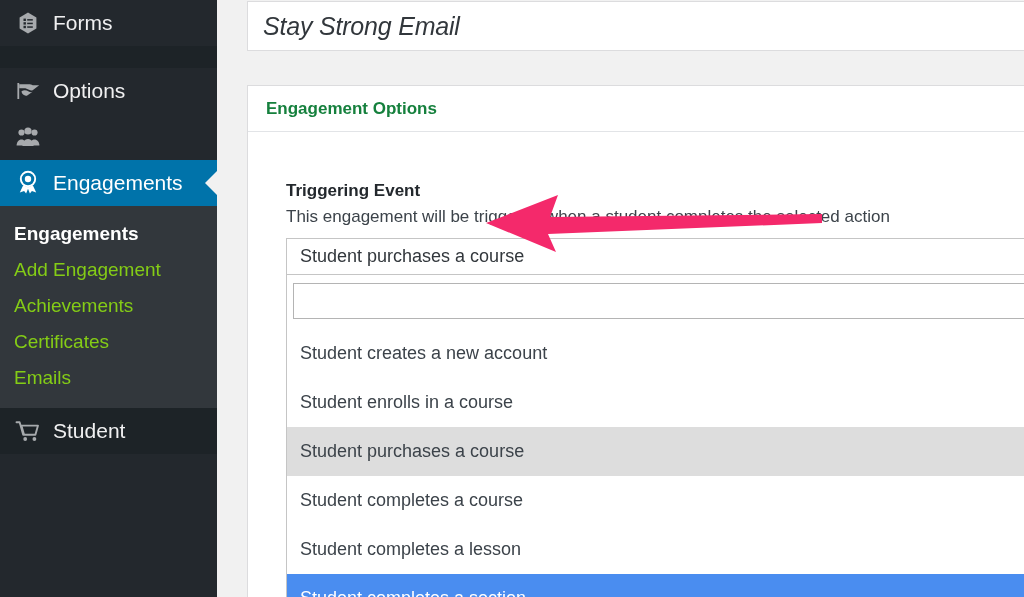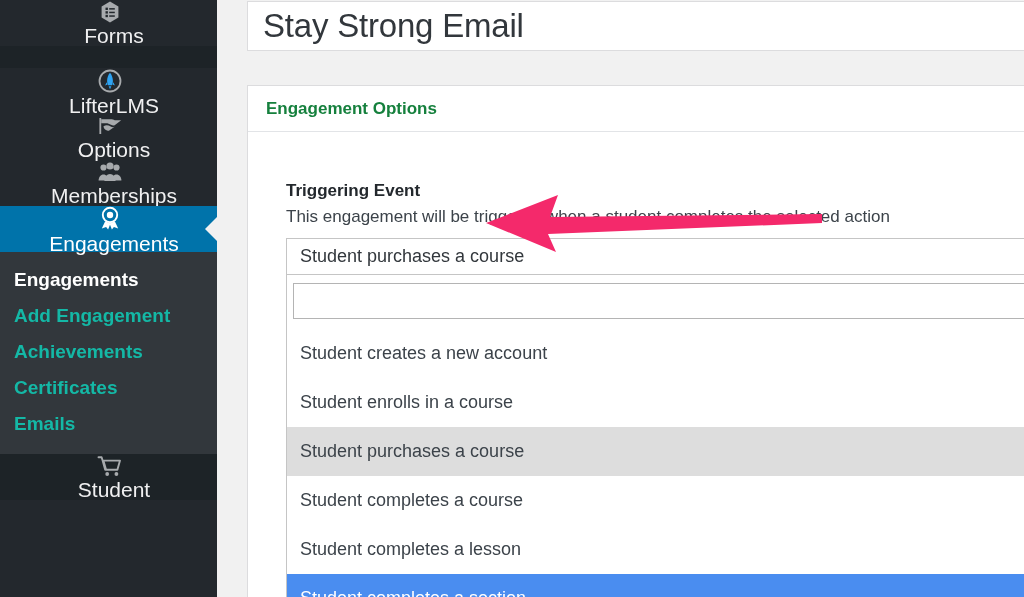--- a/index.html
+++ b/index.html
@@ -24,21 +24,20 @@
 
   .nav-item {
     position: relative;
     display: flex; align-items: center;
     height: 46px;
     padding-left: 11px;
     color: #f0f0f1;
     font-size: 21px;
     cursor: pointer;
     white-space: nowrap;
-    flex-direction: column;
   }
   .nav-item .ico {
     width: 34px; min-width: 34px; height: 34px;
     display: flex; align-items: center; justify-content: center;
     margin-right: 8px;
   }
   .nav-item .ico svg { display: block; }
   .nav-item.active {
     background: #0073aa;
     color: #fff;
@@ -55,46 +54,46 @@
 
   #submenu {
     background: #32373c;
     padding: 10px 0 12px 0;
   }
   .sub-item {
     display: block;
     padding: 4px 0 4px 14px;
     font-size: 19px;
     line-height: 28px;
-    color: #14b8a6;
+    color: #84cc16;
     cursor: pointer;
     white-space: nowrap;
-    font-weight: bold;
   }
   .sub-item.current { color: #ffffff; font-weight: bold; }
 
   
   #main {
     position: absolute; left: 217px; top: 0;
     width: 807px; height: 597px;
     background: #f1f1f1;
   }
 
   #title-box {
     position: absolute; left: 30px; top: 1px;
     width: 790px; height: 50px;
     background: #ffffff;
     border: 1px solid #dcdcde;
     display: flex; align-items: center;
     padding-left: 15px;
   }
   #title-text {
-    font-size: 33px;
+    font-size: 25px;
     color: #32373c;
     letter-spacing: -0.2px;
+    font-style: italic;
   }
 
   #panel {
     position: absolute; left: 30px; top: 85px;
     width: 790px; height: 520px;
     background: #ffffff;
     border: 1px solid #dcdcde;
   }
   #panel-header {
     height: 46px;
@@ -197,31 +196,20 @@
       </div>
 
 
 
     </div>
 
     <div class="nav-gap"></div>
 
     <div class="nav-group">
 
-      <div class="nav-item">
-        <span class="ico">
-          <svg width="26" height="26" viewBox="0 0 26 26">
-            <circle cx="13" cy="13" r="10.5" fill="none" stroke="#a7aaad" stroke-width="1.8"></circle>
-            <path d="M13 4.8c2 2.4 2.9 5.2 2.9 8.2 0 1.6-.3 3-.9 4.3h-4c-.6-1.3-.9-2.7-.9-4.3 0-3 .9-5.8 2.9-8.2z" fill="#2ea3f2"></path>
-            <path d="M9.7 14.3l-1.6 3.1 2.4-.9zM16.3 14.3l1.6 3.1-2.4-.9z" fill="#2ea3f2"></path>
-            <path d="M11.7 18.2h2.6l-1.3 3z" fill="#2ea3f2"></path>
-          </svg>
-        </span>
-        <span>LifterLMS</span>
-      </div>
 
       <div class="nav-item">
         <span class="ico">
           <svg width="26" height="24" viewBox="0 0 26 24">
             <rect x="2.4" y="4" width="1.8" height="16" fill="#a7aaad"></rect>
             <path d="M4.2 5.2h10.6c1.6 0 2.4 1.1 4 1.1h5.4l-6.2 4.6c-1.4 1-2.6.6-4-.2-1.6-.9-3.2-1.5-5-1.5H4.2z" fill="#a7aaad"></path>
             <path d="M6.5 12.2c2.4-1.3 5-1 7.2.3 1.3.8 2.6 1 3.9.3l-5 3.4c-1.2.8-2.4.6-3.6-.1-1.2-.7-2.2-1.6-2.5-3.9z" fill="#a7aaad"></path>
           </svg>
         </span>
         <span>Options</span>
@@ -231,21 +219,20 @@
         <span class="ico">
           <svg width="26" height="24" viewBox="0 0 26 24">
             <circle cx="6.5" cy="7.5" r="3.1" fill="#a7aaad"></circle>
             <path d="M1.6 20.5c0-3.4 2.2-6 4.9-6s4.9 2.6 4.9 6z" fill="#a7aaad"></path>
             <circle cx="19.5" cy="7.5" r="3.1" fill="#a7aaad"></circle>
             <path d="M14.6 20.5c0-3.4 2.2-6 4.9-6s4.9 2.6 4.9 6z" fill="#a7aaad"></path>
             <circle cx="13" cy="6" r="3.6" fill="#a7aaad"></circle>
             <path d="M7.4 21c0-4 2.5-7 5.6-7s5.6 3 5.6 7z" fill="#a7aaad"></path>
           </svg>
         </span>
-        <span>Memberships</span>
       </div>
 
       <div class="nav-item active">
         <span class="ico">
           <svg width="24" height="26" viewBox="0 0 24 26">
             <circle cx="12" cy="9" r="7.2" fill="none" stroke="#ffffff" stroke-width="1.9"></circle>
             <circle cx="12" cy="9" r="3.2" fill="#ffffff"></circle>
             <path d="M7.2 15.2l-3.4 7.4 4.3-1.5 2 2.4 2.4-6z" fill="#ffffff"></path>
             <path d="M16.8 15.2l3.4 7.4-4.3-1.5-2 2.4-2.4-6z" fill="#ffffff"></path>
           </svg>

